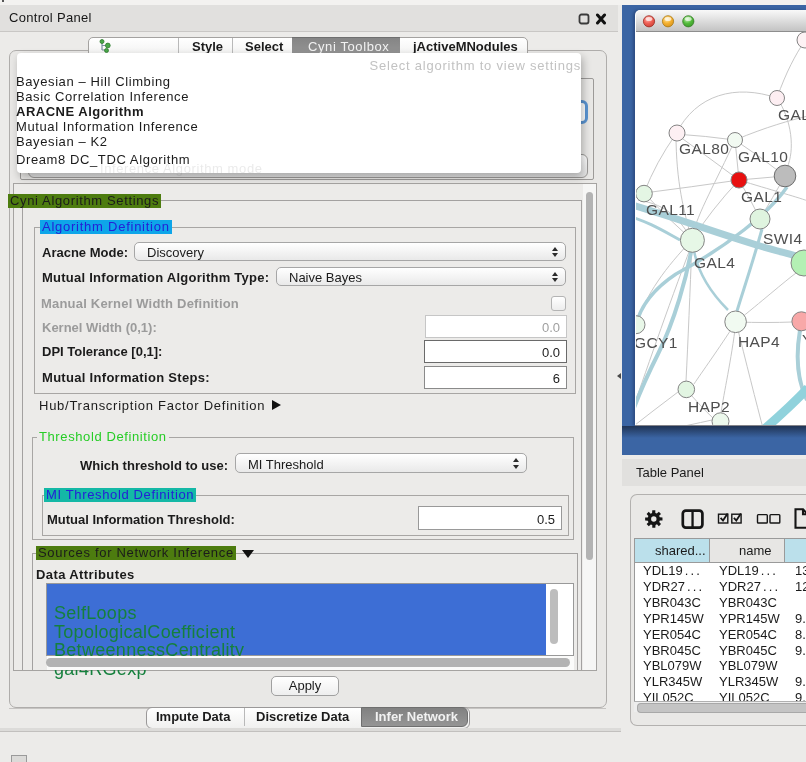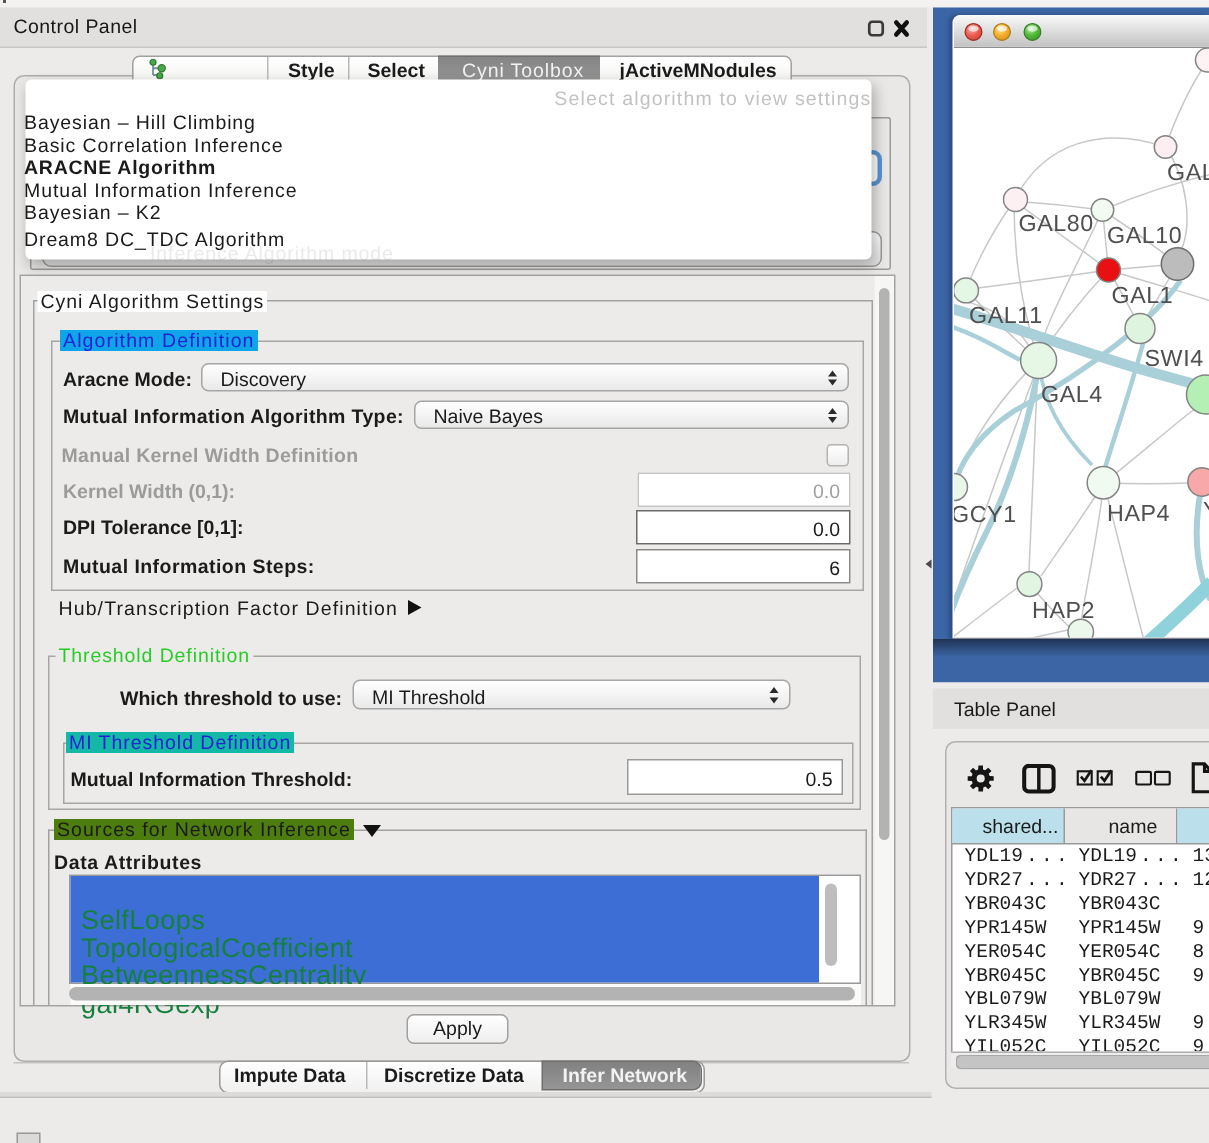--- a/index.html
+++ b/index.html
@@ -43,21 +43,21 @@
 </svg>
 <div class="abs b" style="left:108px;top:37px;height:20px;line-height:20px;margin-top:42px;">Network</div>
 <div class="abs b" style="left:192px;top:37px;height:20px;line-height:20px;">Style</div>
 <div class="abs b" style="left:245px;top:37px;height:20px;line-height:20px;">Select</div>
 <div class="abs" style="left:308px;top:37px;height:20px;line-height:20px;color:#f2f2f2;letter-spacing:0.6px;">Cyni Toolbox</div>
 <div class="abs b" style="left:413px;top:37px;height:20px;line-height:20px;">jActiveMNodules</div>
 
 <div class="abs" style="left:13px;top:183px;width:584px;height:488px;background:#ECEBE9;border:1px solid #A5A3A1;box-sizing:border-box;"></div>
 
 <div class="abs" style="left:22px;top:200px;width:558px;height:469px;border:1px solid #A3A1A0;border-bottom:none;"></div>
-<div class="abs" style="left:25px;top:194px;background:#ffffff;padding:0 2px;height:14px;line-height:14px;font-size:13px;letter-spacing:0.64px;">Cyni Algorithm Settings</div>
+<div class="abs" style="left:8px;top:194px;background:#4d7c0f;padding:0 2px;height:14px;line-height:14px;font-size:13px;letter-spacing:0.64px;">Cyni Algorithm Settings</div>
 
 <div class="abs" style="left:34px;top:227px;width:540px;height:165px;border:1px solid #A8A6A4;"></div>
 <div class="abs" style="left:40px;top:220px;background:#0ea5e9;padding:0 2px;height:14px;line-height:14px;color:#2420D6;letter-spacing:0.75px;">Algorithm Definition</div>
 
 <div class="abs b" style="left:42px;top:245px;">Aracne Mode:</div>
 <div class="abs combo" style="left:134px;top:242px;width:432px;height:19px;"></div>
 <div class="abs" style="left:147px;top:245px;">Discovery</div>
 
 <div class="abs b" style="left:42px;top:270px;letter-spacing:0.25px;">Mutual Information Algorithm Type:</div>
 <div class="abs combo" style="left:276px;top:267px;width:290px;height:19px;"></div>
@@ -322,17 +322,17 @@
 
 <div class="abs" style="left:634px;top:701px;width:172px;height:11px;background:#EDEDED;border-top:1px solid #b0b0b0;box-sizing:border-box;"></div>
 <div class="abs" style="left:637px;top:703px;width:169px;height:8px;background:#C4C4C4;border:1px solid #a8a8a8;border-radius:4px 0 0 4px;border-right:none;"></div>
 
 <style>
   .combo{background:linear-gradient(#ffffff,#e9e9e9);border:1px solid #A6A6A6;border-radius:5px;box-sizing:border-box;}
   .combo::after{content:"";position:absolute;right:7px;top:3.5px;width:0;height:0;
     border-left:3.5px solid transparent;border-right:3.5px solid transparent;border-bottom:4.5px solid #2b2b2b;}
   .combo::before{content:"";position:absolute;right:7px;bottom:3.5px;width:0;height:0;
     border-left:3.5px solid transparent;border-right:3.5px solid transparent;border-top:4.5px solid #2b2b2b;}
-  .trow{position:absolute;width:172px;height:15.9px;line-height:15.9px;font-family:Liberation Mono, monospace;}
+  .trow{position:absolute;width:172px;height:15.9px;line-height:15.9px;}
   .tc1{position:absolute;left:9px;}
   .tc2{position:absolute;left:85px;}
   .tc3{position:absolute;left:161px;}
 </style>
 
 </body></html>

